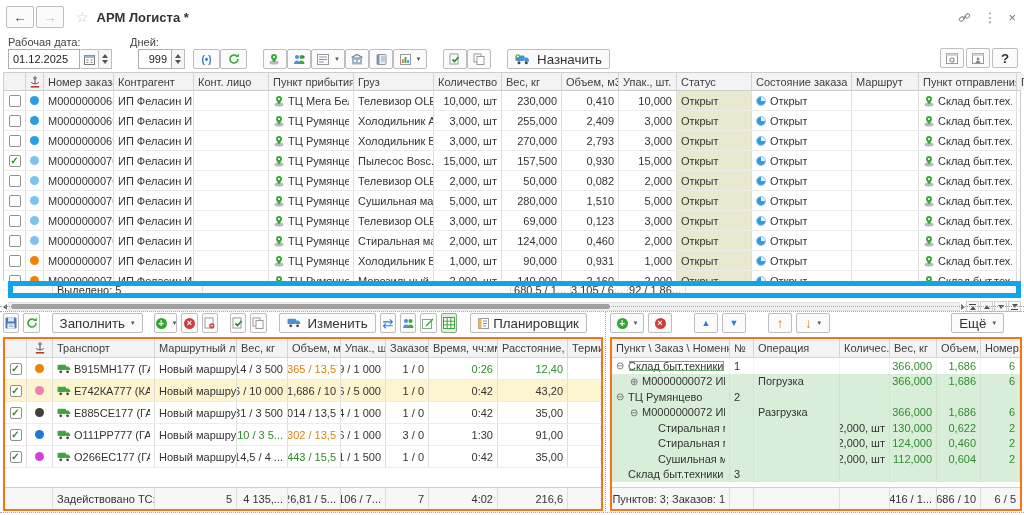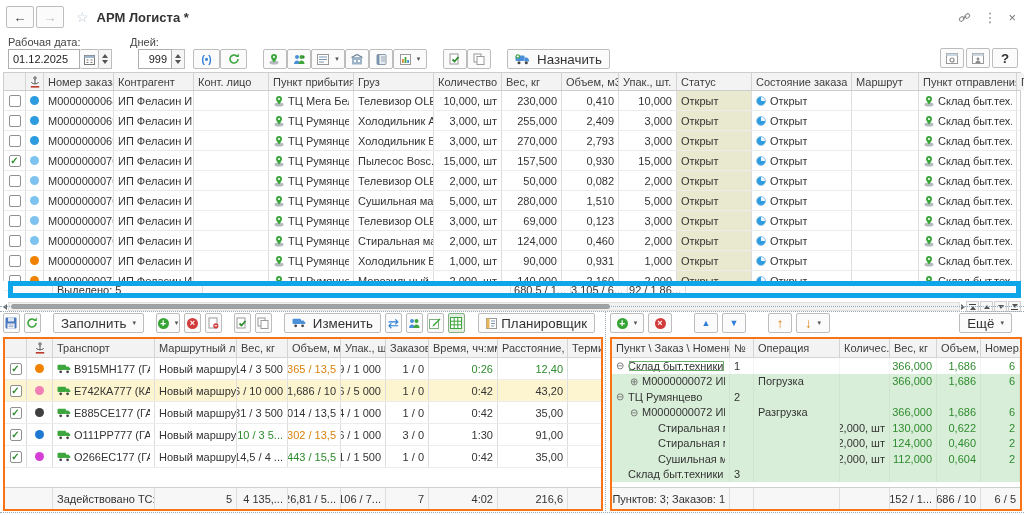--- a/index.html
+++ b/index.html
@@ -57,21 +57,21 @@
 .thumb{position:absolute;left:2px;top:1px;height:5px;width:63%;background:#9f9f9f;border-radius:3px}
 .sbtn{width:13px;height:11px;border:1px solid #cfcfcf;background:#f7f7f7;display:inline-flex;align-items:center;justify-content:center;flex-direction:column;box-sizing:border-box}
 
 #hsplit{position:absolute;left:0;right:0;top:306px;height:4px;border-top:1px dotted #97aab6;border-bottom:1px dotted #97aab6}
 #vsplit{position:absolute;top:312px;bottom:4px;left:605px;width:3px;border-left:1px dotted #97aab6}
 #bsplit{position:absolute;left:0;right:0;bottom:2px;border-top:1px dotted #97aab6}
 
 .panel{position:absolute;top:312px;bottom:4px}
 #routes{left:3px;width:600px}
 #detail{left:610px;right:2px}
-.ptoolbar{position:absolute;left:0;right:8px;top:0;height:22px;display:flex;align-items:center;gap:4px}
+.ptoolbar{position:absolute;left:0;right:16px;top:0;height:22px;display:flex;align-items:center;gap:4px}
 .grid{position:absolute;left:0;right:0;top:25px;bottom:0;border:2px solid #f97316;box-sizing:border-box}
 .ghead{display:flex;height:18px;background:#f3f3f3;border-bottom:1px solid #d4d4d4}
 .gfoot{position:absolute;left:0;right:0;bottom:0;height:21px;display:flex;align-items:center;background:#f7f7f7;border-top:1px solid #cfcfcf}
 .gfoot .cell{height:100%}
 
 .rc0{width:22px}.rc1{width:26px;padding:0}.rc2{width:102px}.rc3{width:82px}.rc4{width:51px}
 .rc5{width:53px}.rc6{width:45px}.rc7{width:43px}.rc8{width:69px}.rc9{width:70px}
 #routes .trow{height:21px}
 .sel{background:#fdf5d0}
 
@@ -1122,20 +1122,20 @@
             <div class="cell dc5 num gn"></div>
             <div class="cell last num gn"></div>
           </div>
         </div>
 
       <div class="gfoot">
         <div class="cell dc0 num">Пунктов: 3; Заказов: 1</div>
         <div class="cell dc1"></div>
         <div class="cell dc2"></div>
         <div class="cell dc3"></div>
-        <div class="cell dc4 num">152 / 1...</div>
+        <div class="cell dc4 num">416 / 1...</div>
         <div class="cell dc5 num">1,686 / 10</div>
         <div class="cell last num">6 / 5</div>
       </div>
     </div>
   </div>
 
 </div>
 
 </body></html>

